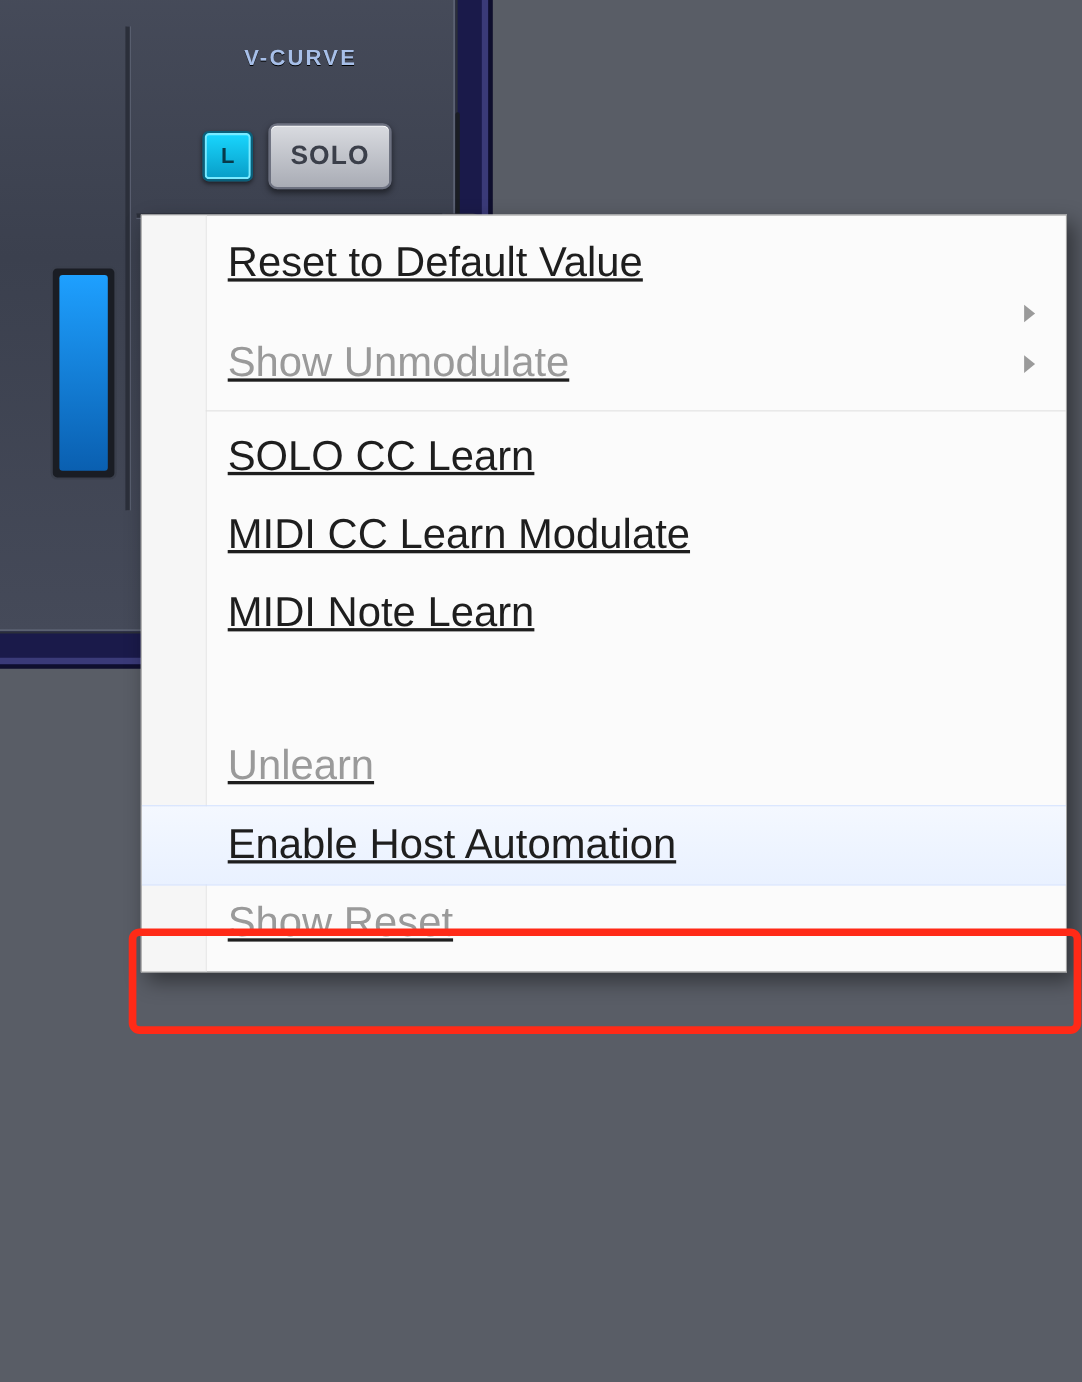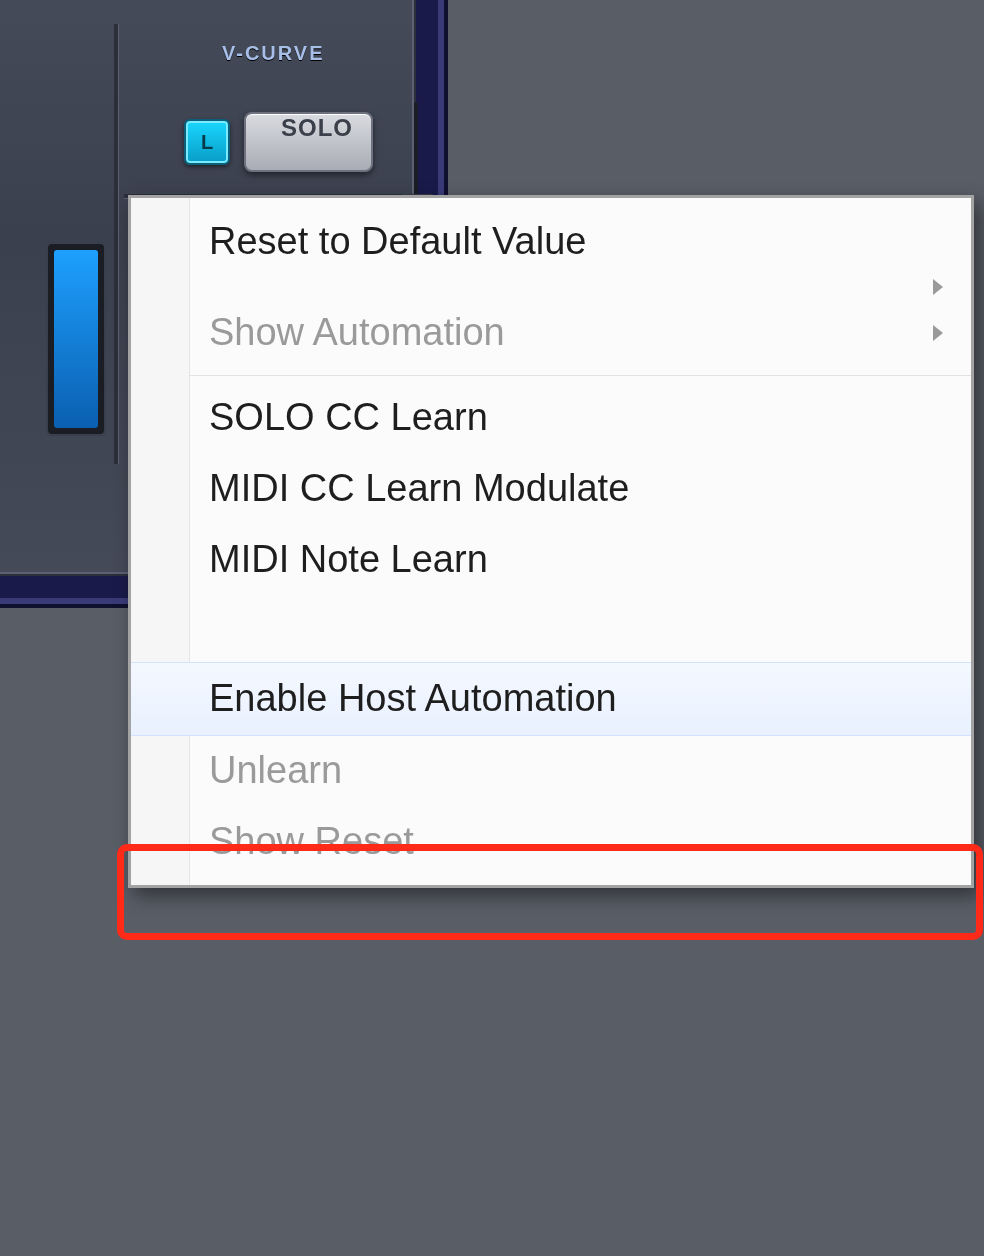--- a/index.html
+++ b/index.html
@@ -71,23 +71,22 @@
     height: 56px;
     border-radius: 8px;
     background: linear-gradient(#d9dbe0, #a9acb5);
     border: 2px solid #6d7180;
     box-shadow: inset 0 1px 0 #fff, 0 3px 6px rgba(0,0,0,.5);
     color: #3b3f4a;
     font-weight: 800;
     font-size: 24px;
     letter-spacing: 1px;
     display: flex;
-    align-items: flex-start;
+    align-items: center;
     justify-content: center;
-    padding-left: 17px;
   }
   .slider-track {
     position: absolute;
     left: 720px;
     top: 208px;
     width: 4px;
     height: 120px;
     background: #1a1d24;
     border-radius: 2px;
   }
@@ -150,24 +149,25 @@
     box-shadow: 0 1px 0 #5b6172;
   }
 
   
   .context-menu {
     position: absolute;
     left: 128px;
     top: 195px;
     width: 840px;
     background: #fbfbfb;
-    border: 3px solid #a3a3a3;
+    border: 1px solid #a3a3a3;
     box-shadow: 6px 8px 18px rgba(0,0,0,.45);
     font-size: 38px;
     color: #1e1e1e;
+    text-decoration: underline;
   }
   .context-menu .gutter {
     position: absolute;
     left: 0;
     top: 0;
     bottom: 0;
     width: 58px;
     border-right: 1px solid #e6e6e6;
     background: #f6f6f6;
   }
@@ -249,44 +249,44 @@
   <div class="gutter"></div>
   <div class="menu-list">
 
     <div class="menu-item">
       <span>Reset to Default Value</span>
     </div>
     <div class="menu-item disabled">
       <span class="sub-arrow"></span>
     </div>
     <div class="menu-item disabled">
-      <span>Show Automation</span>
+      <span>Show Unmodulate</span>
       <span class="sub-arrow"></span>
     </div>
 
     <div class="menu-sep"></div>
 
     <div class="menu-item">
       <span>SOLO CC Learn</span>
     </div>
     <div class="menu-item">
       <span>MIDI CC Learn Modulate</span>
     </div>
     <div class="menu-item">
       <span>MIDI Note Learn</span>
     </div>
 
     <div class="menu-spacer"></div>
+
+    <div class="menu-item disabled">
+      <span>Unlearn</span>
+    </div>
 
     <div class="menu-item hover" id="enable-host">
       <span>Enable Host Automation</span>
     </div>
-
-    <div class="menu-item disabled">
-      <span>Unlearn</span>
-    </div>
     <div class="menu-item disabled">
       <span>Show Reset</span>
     </div>
   </div>
 </div>
 
 <div class="highlight-box" id="hl" style="left: 117px; top: 844.375px; width: 852px; height: 81.2969px;"></div>
 
 </body></html>

